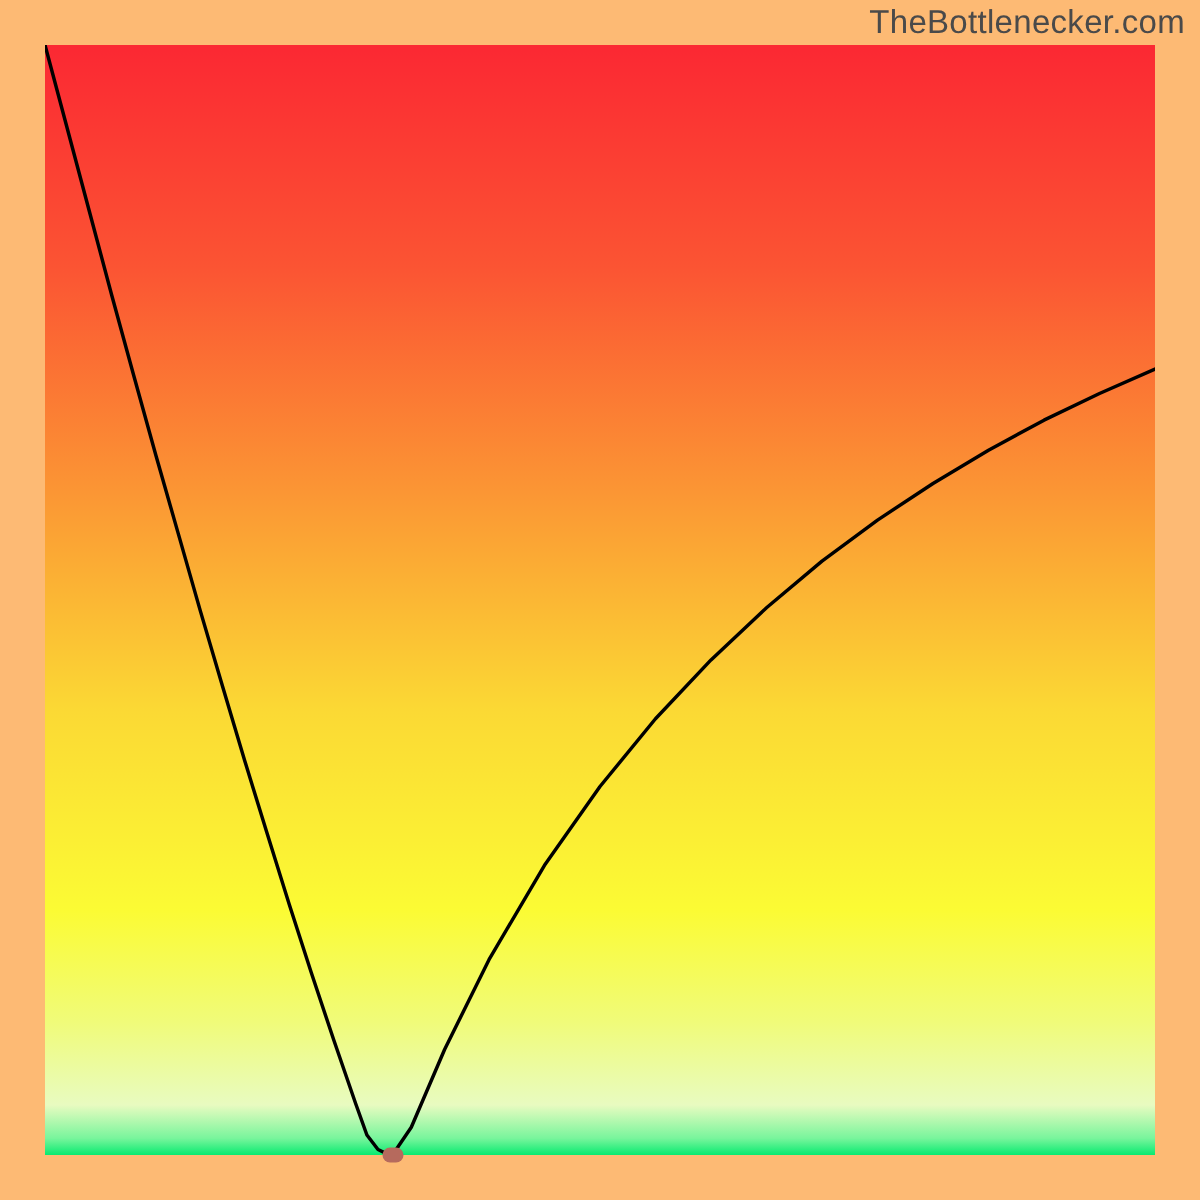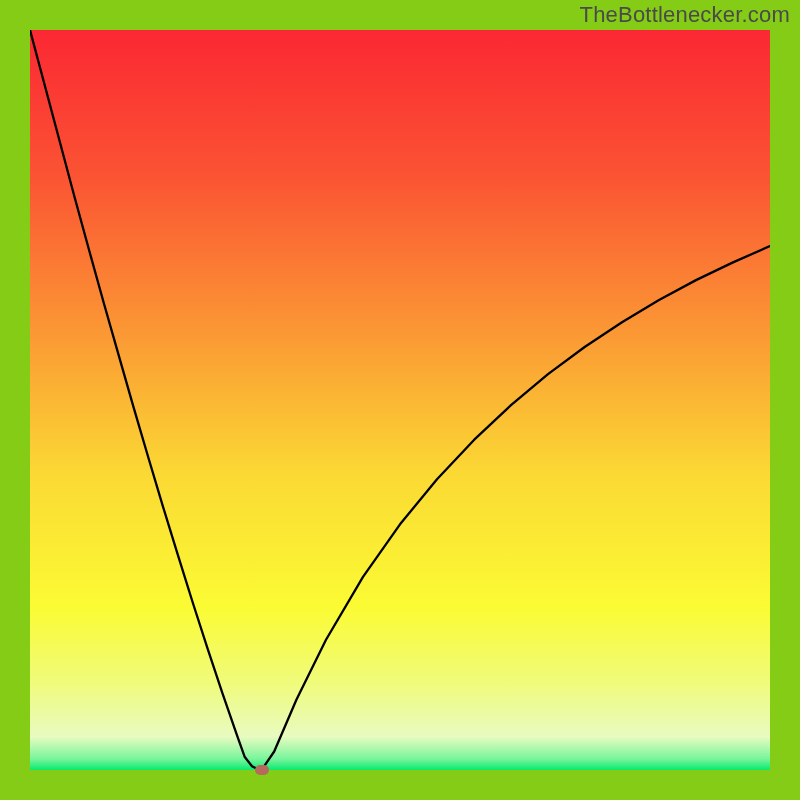--- a/index.html
+++ b/index.html
@@ -8,21 +8,21 @@
     width: 800px;
     height: 800px;
     overflow: hidden;
     background: #000;
     font-family: Arial, Helvetica, sans-serif;
   }
   .wrap {
     position: relative;
     width: 800px;
     height: 800px;
-    background: #84cc16;
+    background: #fdba74;
   }
   .watermark {
     position: absolute;
     top: 2px;
     right: 10px;
     color: #4a4a4a;
     font-size: 22px;
     font-weight: 400;
     letter-spacing: 0.2px;
     font-family: Arial, Helvetica, sans-serif;

